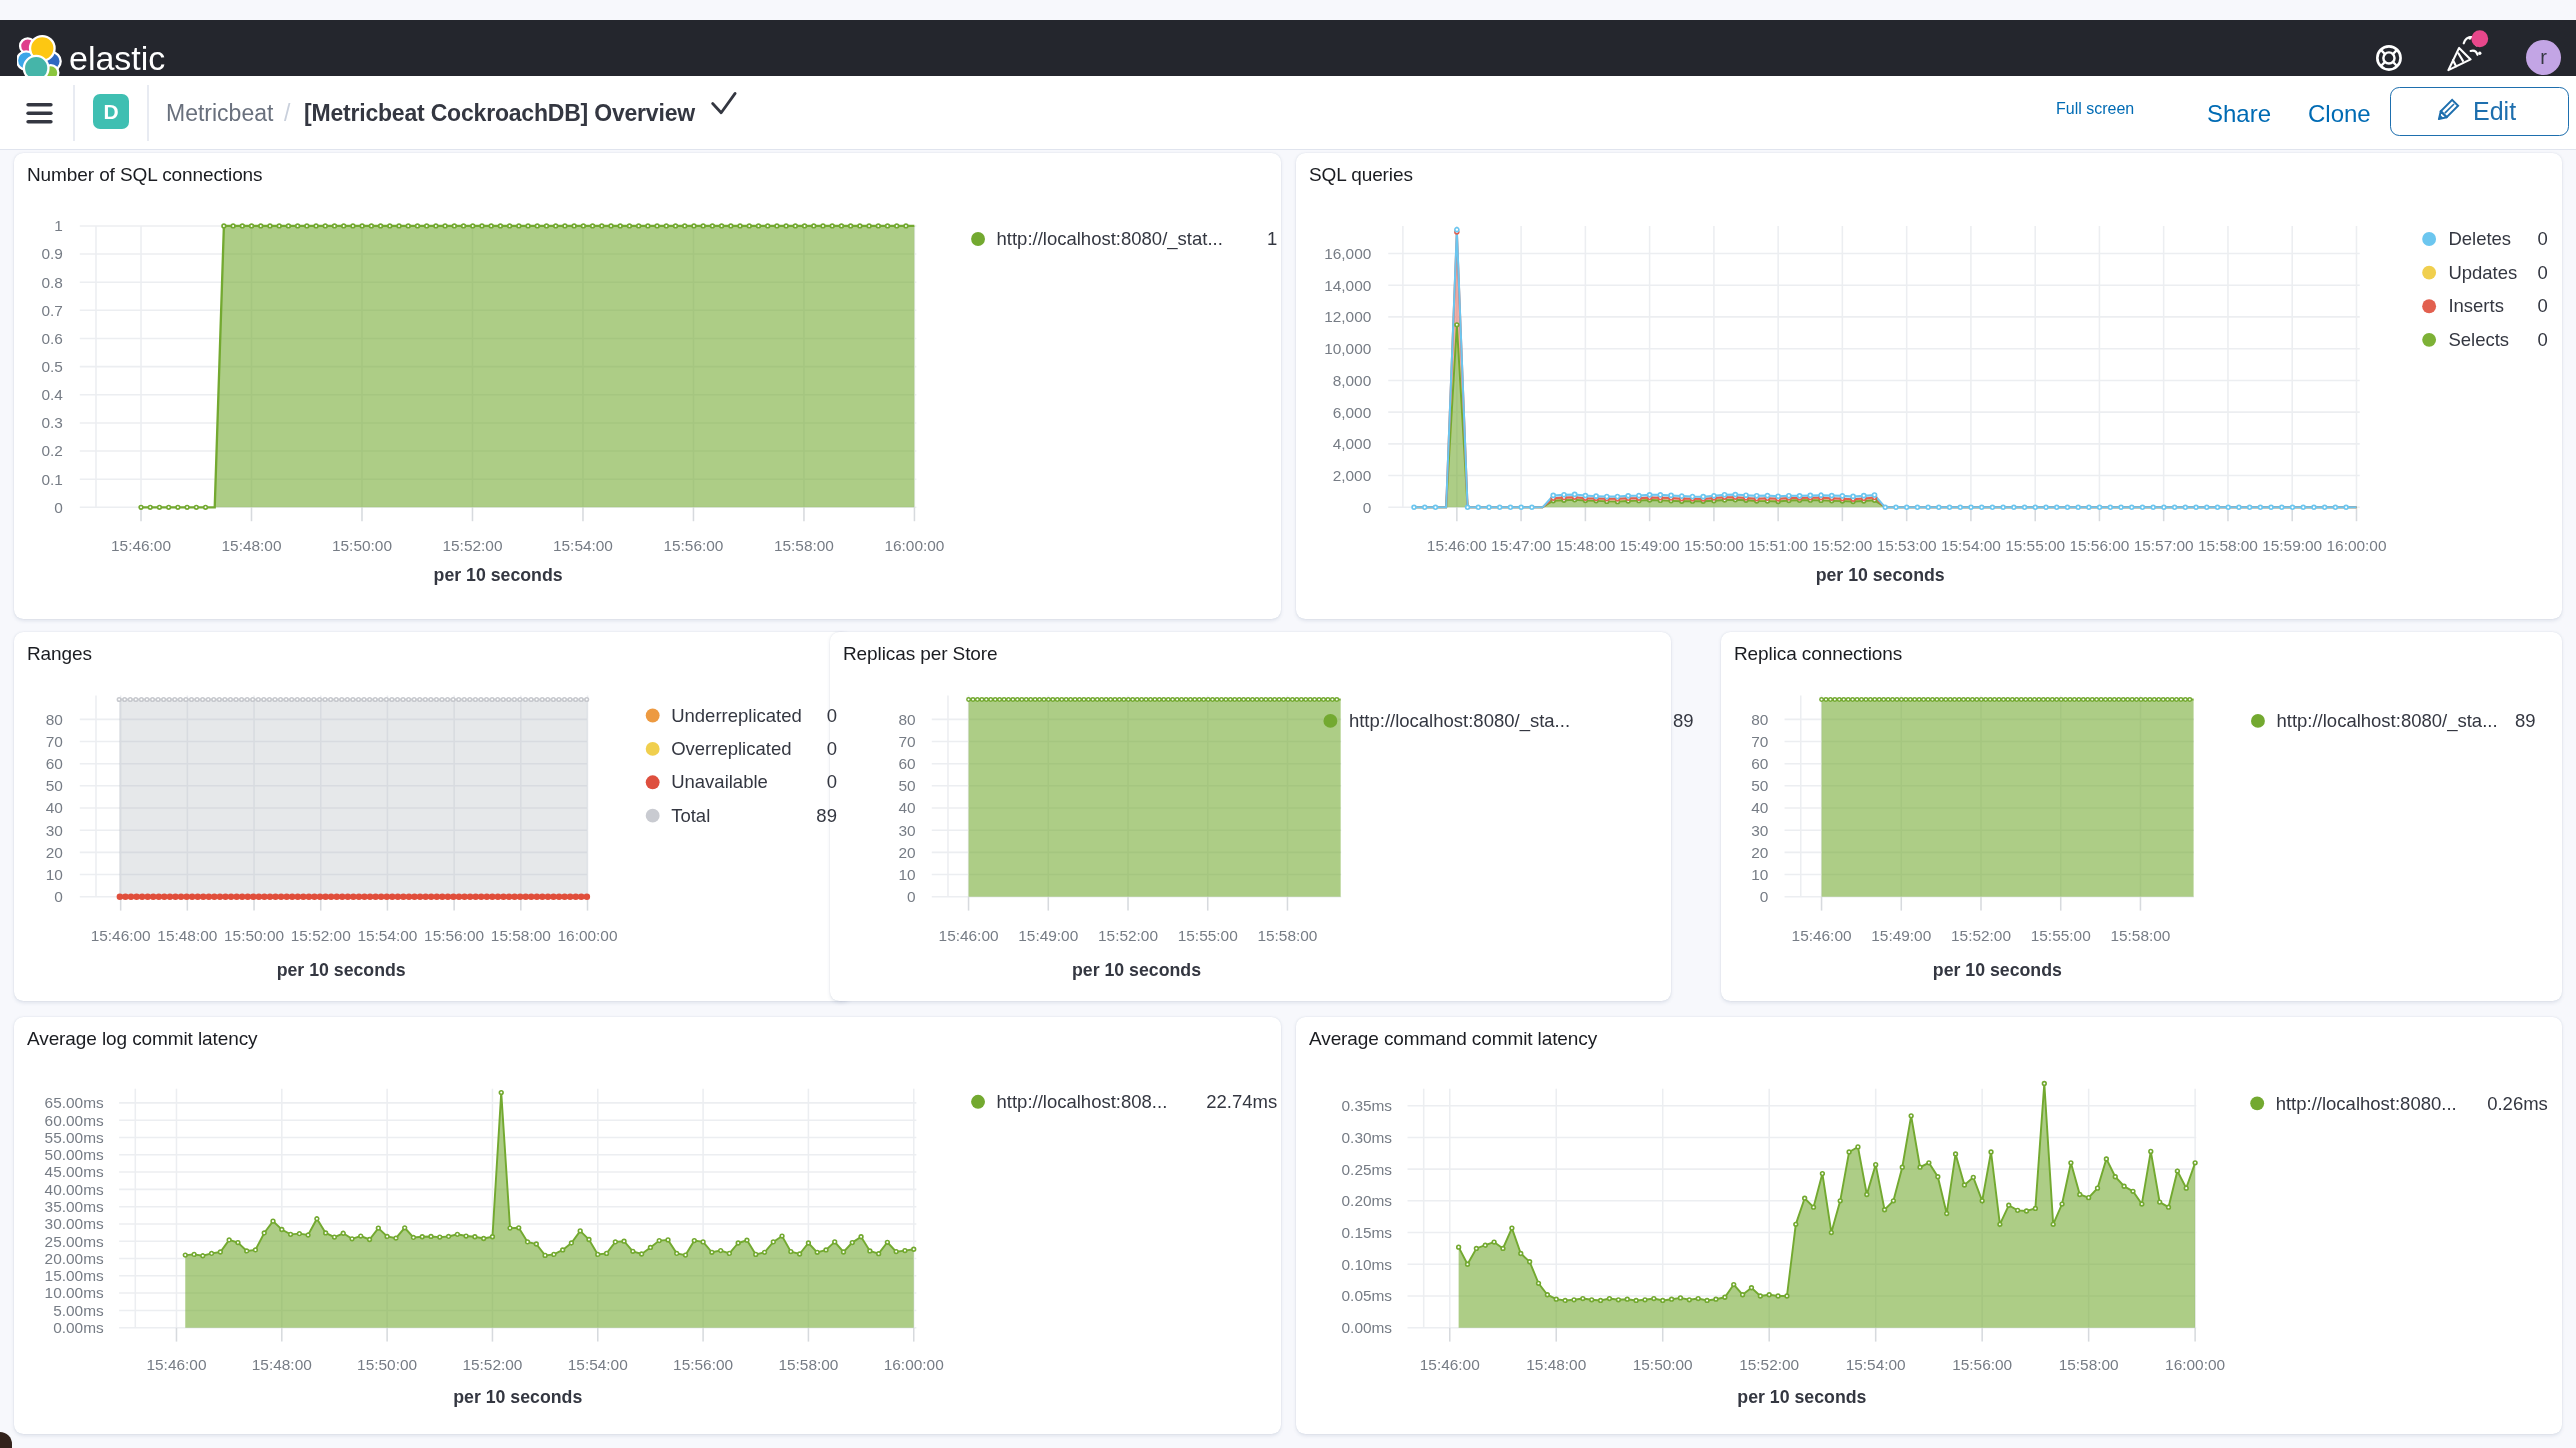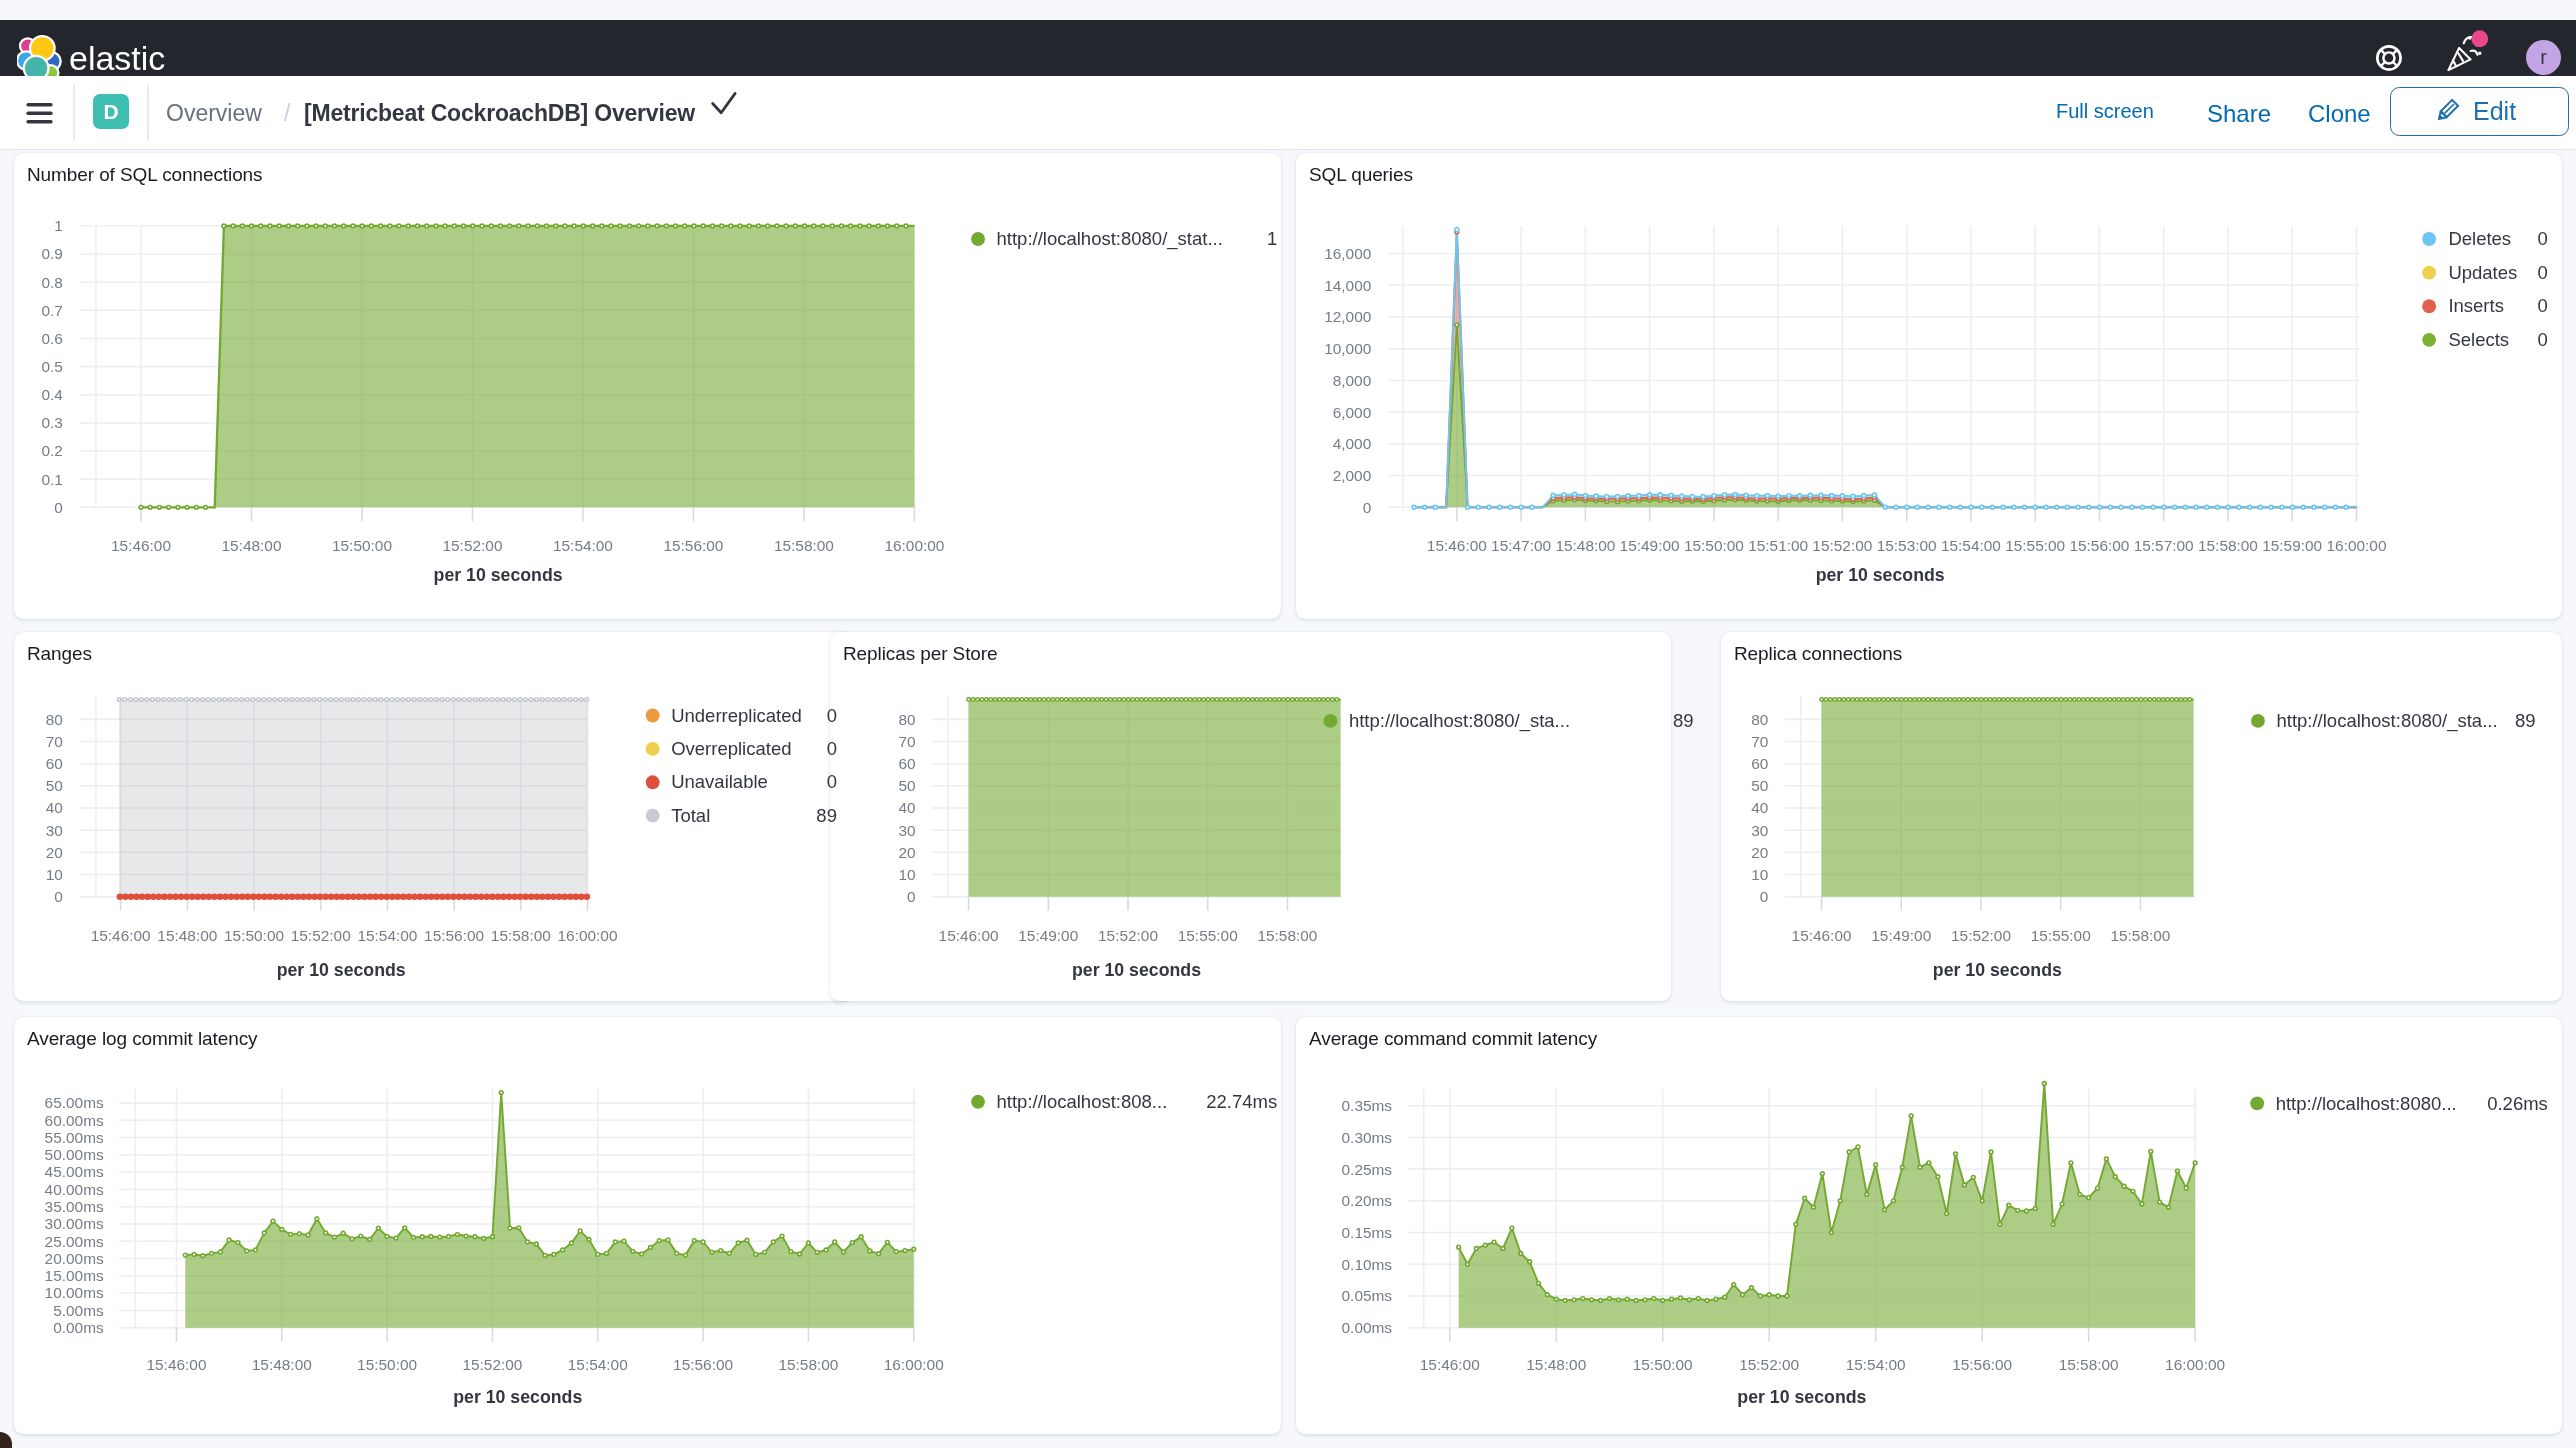--- a/index.html
+++ b/index.html
@@ -61,27 +61,27 @@
     <g fill="#343741">
         <rect x="3" y="5" width="34" height="4.6" rx="2.3"></rect>
     <rect x="3" y="16" width="34" height="4.6" rx="2.3"></rect>
     <rect x="3" y="27" width="34" height="4.6" rx="2.3"></rect>
       </g>
   </svg>
   <div style="position:absolute;left:73px;top:9.3px;width:1.5px;height:56px;background:#e8ebf2"></div>
   <div style="position:absolute;left:93px;top:18px;width:36px;height:35px;border-radius:7px;background:#3fbfb2;
               text-align:center;line-height:35px;font-size:21px;font-weight:700;color:#fff">D</div>
   <div style="position:absolute;left:147px;top:9.3px;width:1.5px;height:56px;background:#e8ebf2"></div>
-  <div class="navtxt" style="left:166px">Overview</div>
+  <div class="navtxt" style="left:166px">Metricbeat</div>
   <div class="navtxt" style="left:284px;color:#c9d0dc">/</div>
   <div class="navtxt" style="left:304px;color:#343741;font-weight:600;letter-spacing:-0.2px">[Metricbeat CockroachDB] Overview</div>
   <svg width="31" height="31" viewBox="0 0 40 40" style="position:absolute;left:708px;top:11.6px">
     <path d="M6 20 L17 32 L35 7" fill="none" stroke="#343741" stroke-width="3.6" stroke-linecap="round" stroke-linejoin="round"></path>
   </svg>
-  <div class="navtxt blue" style="left:2056px;font-size:20px">Full screen</div>
+  <div class="navtxt blue" style="left:2056px;font-size:16px">Full screen</div>
   <div class="navtxt blue" style="left:2207px;font-size:24px">Share</div>
   <div class="navtxt blue" style="left:2308px;font-size:24px">Clone</div>
   <div style="position:absolute;left:2390px;top:10.8px;width:179px;height:49px;border:1.5px solid #1e6fae;border-radius:9.3px">
     <svg width="26" height="26" viewBox="0 0 34 34" style="position:absolute;left:43px;top:10px">
       <g transform="rotate(45 17 17)">
         <rect x="11.5" y="2" width="11" height="21" fill="none" stroke="#1e6fae" stroke-width="2.6"></rect>
         <line x1="17" y1="4" x2="17" y2="21" stroke="#1e6fae" stroke-width="2.2"></line>
         <path d="M11.5 23 L17 32 L22.5 23 Z" fill="none" stroke="#1e6fae" stroke-width="2.6" stroke-linejoin="round"></path>
         <path d="M13.8 26.8 L17 32 L20.2 26.8 Z" fill="#1e6fae"></path>
       </g>

